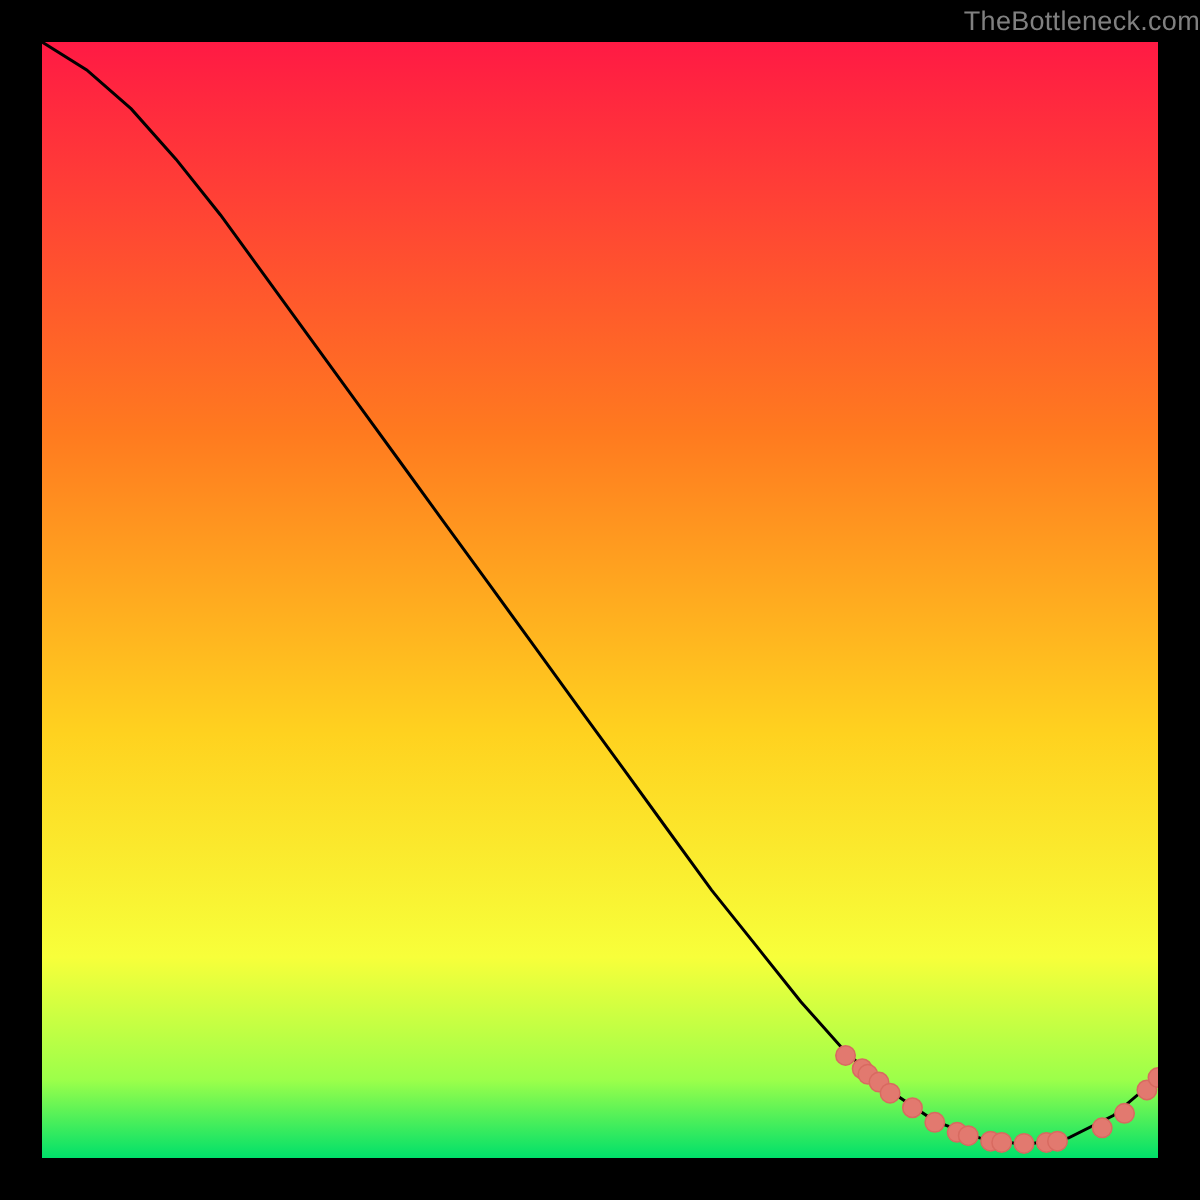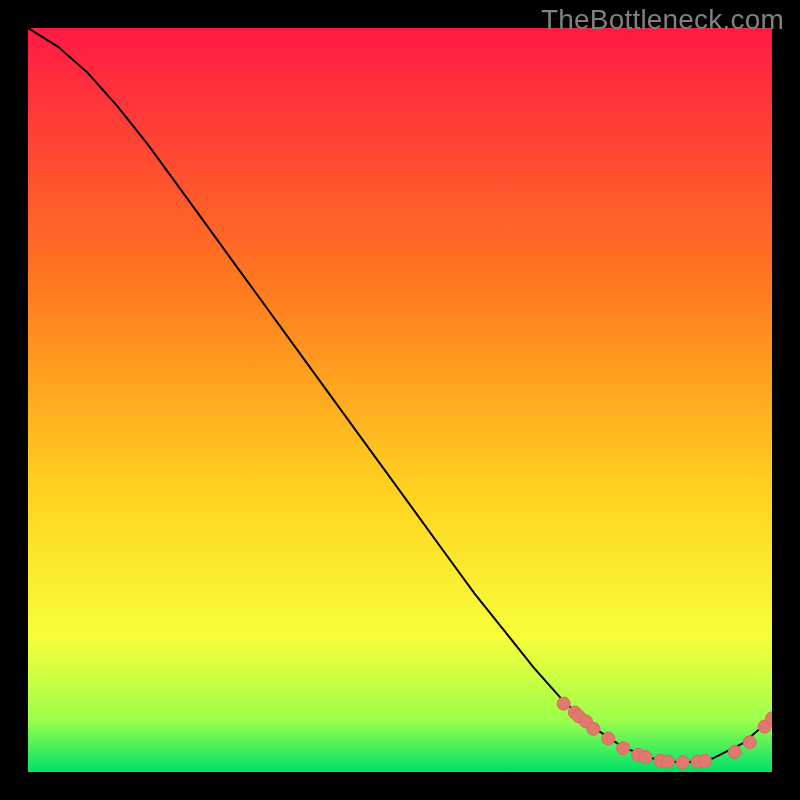--- a/index.html
+++ b/index.html
@@ -13,23 +13,23 @@
   }
   .frame {
     position: relative;
     width: 800px;
     height: 800px;
     background: #000;
   }
   .watermark {
     position: absolute;
     top: 4px;
-    right: 16px;
+    right: 0;
     color: #808080;
-    font-size: 28px;
+    font-size: 18px;
     letter-spacing: 0.2px;
     z-index: 10;
   }
   .plot-wrap {
     position: absolute;
     left: 28px;
     top: 28px;
     width: 744px;
     height: 744px;
   }

